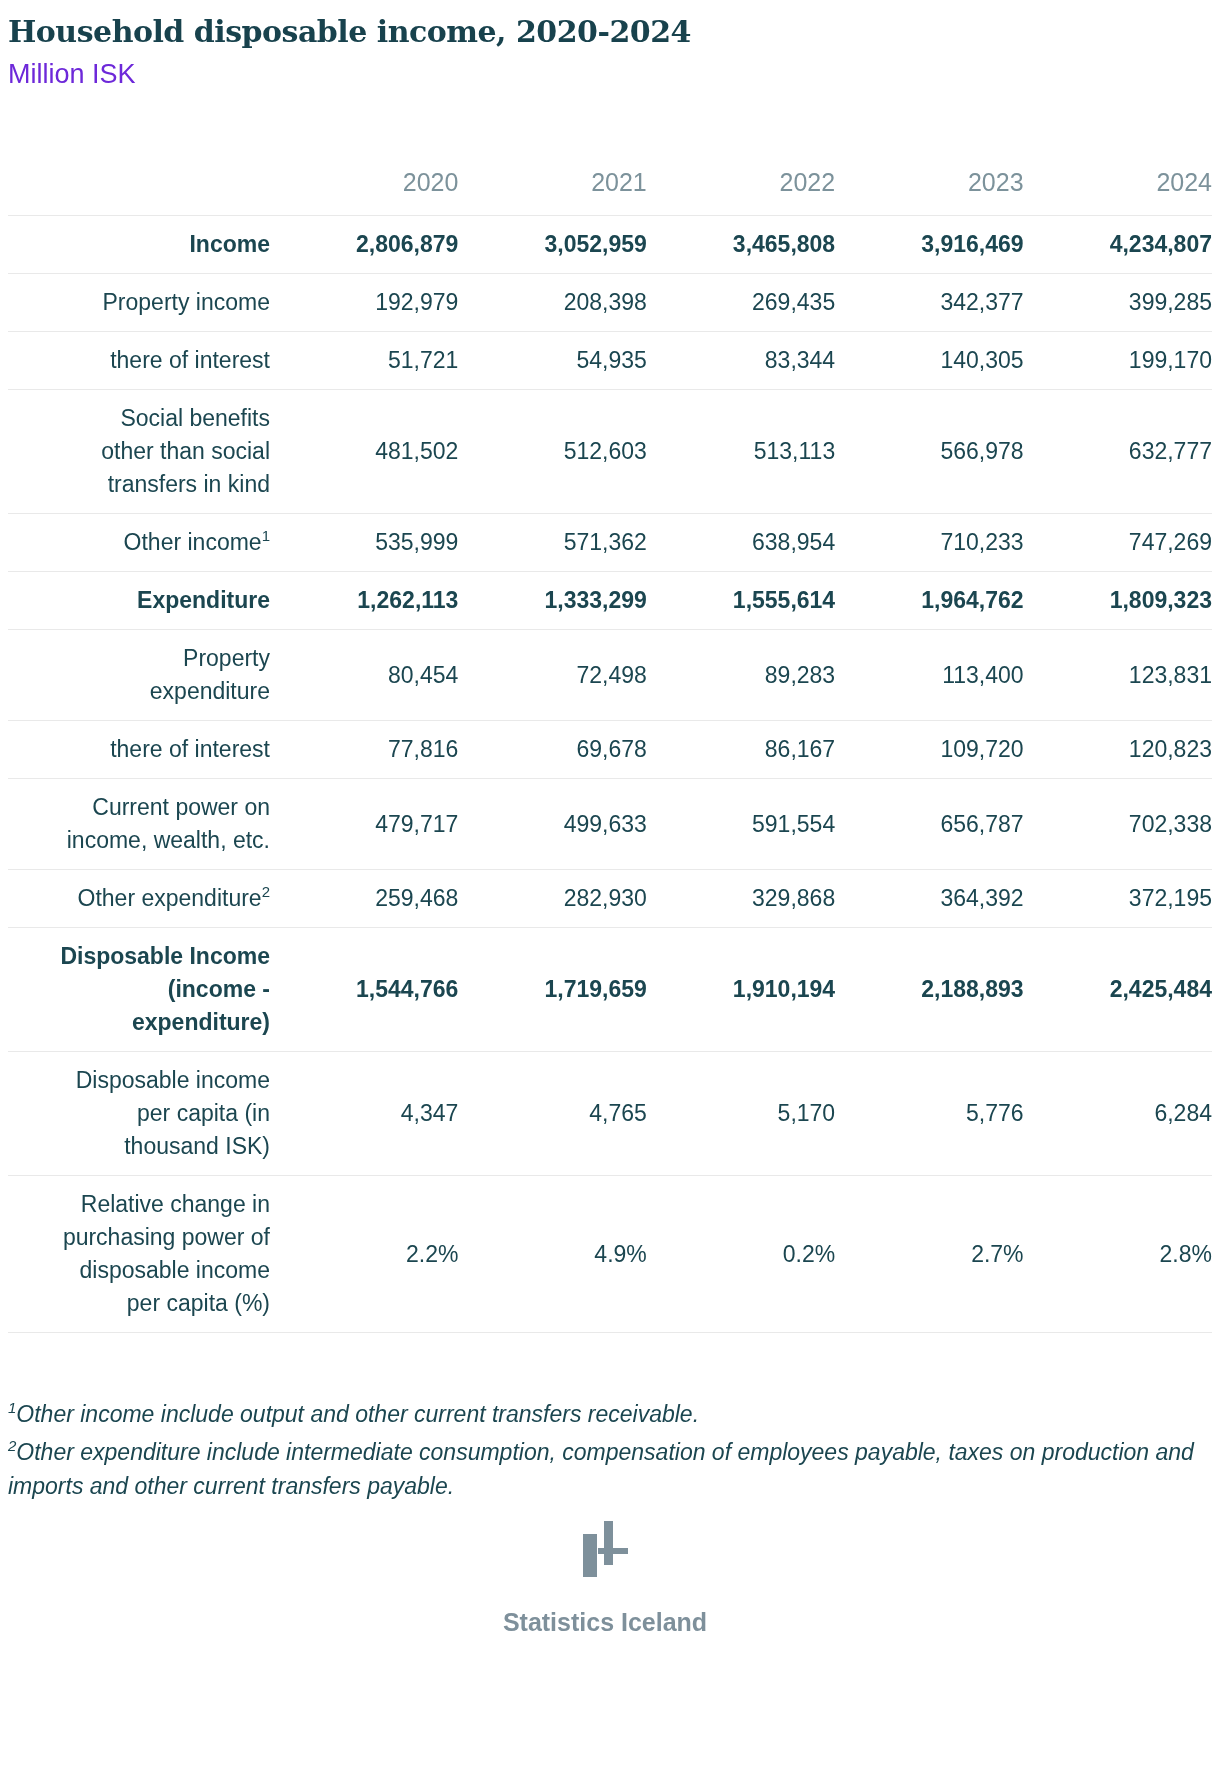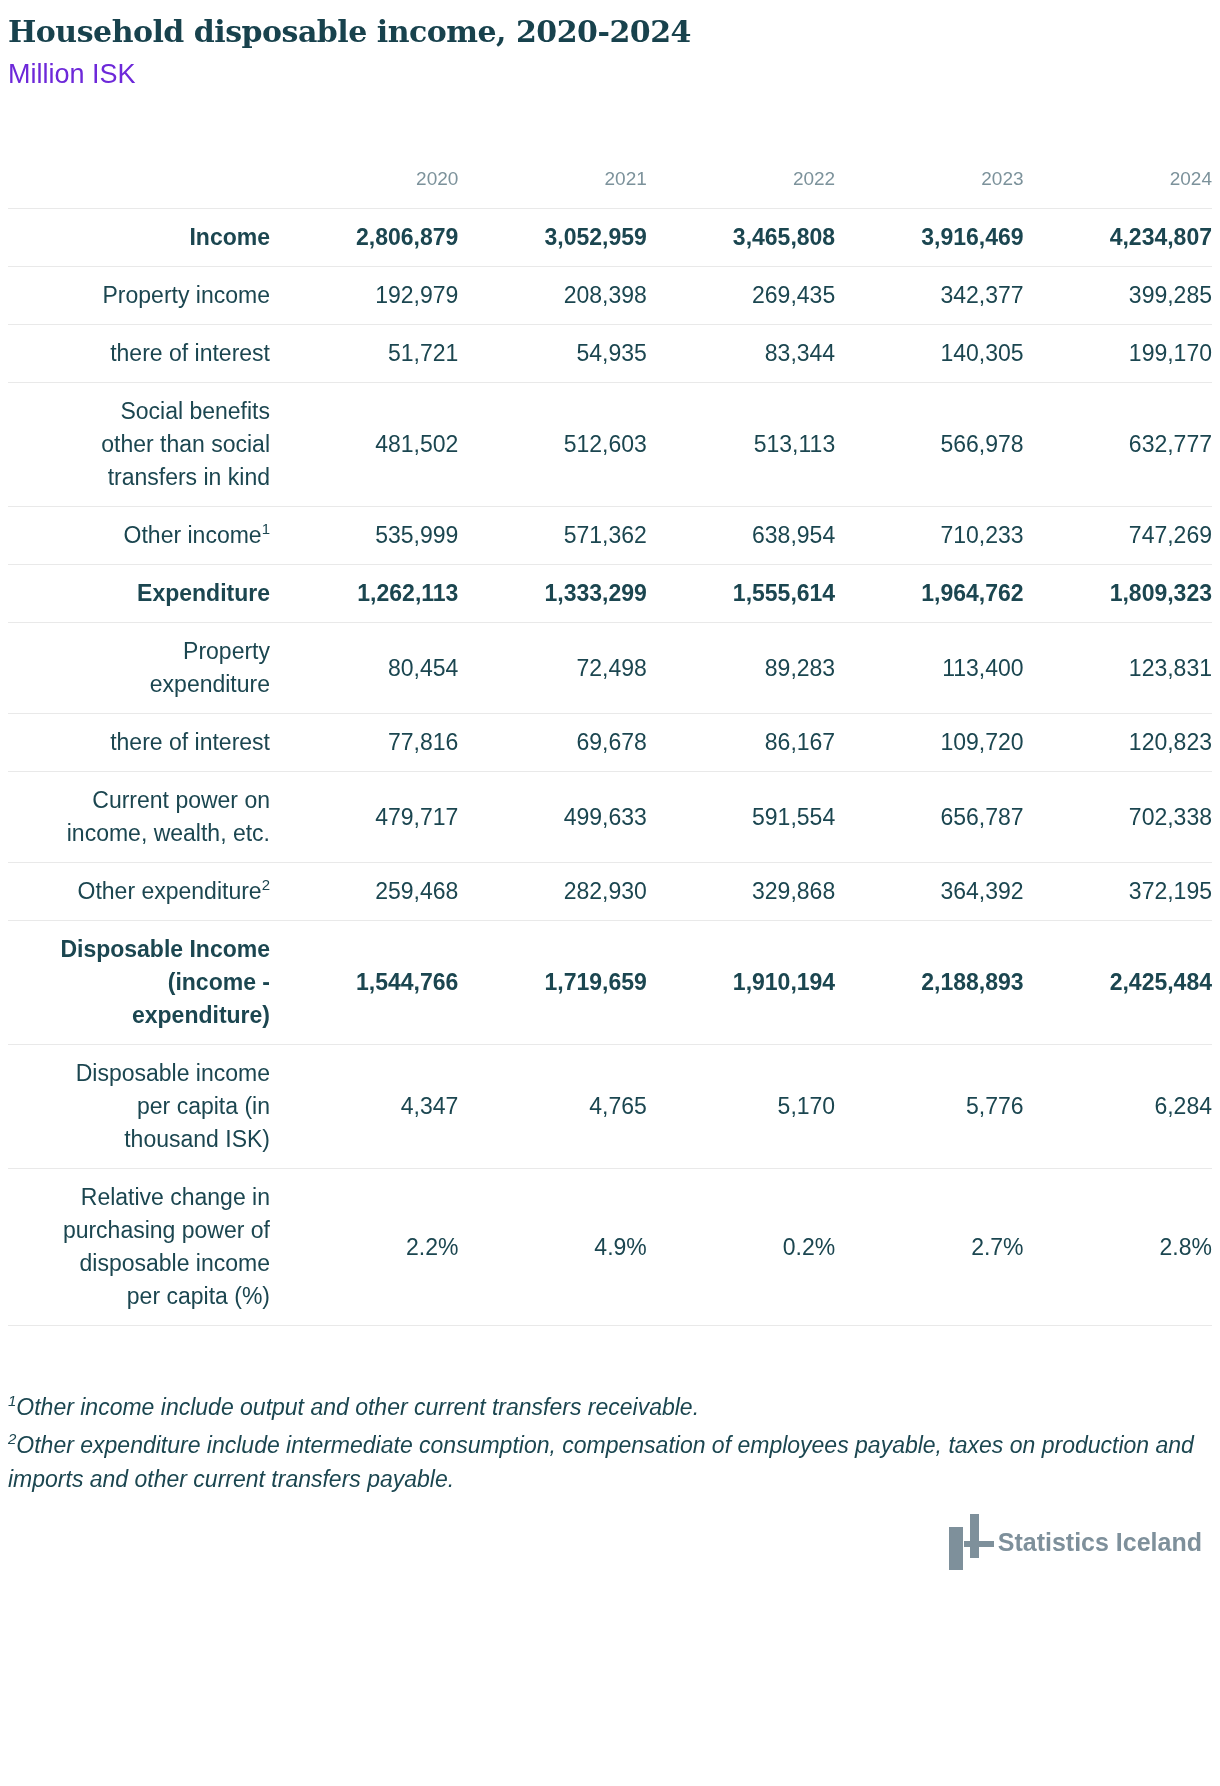--- a/index.html
+++ b/index.html
@@ -34,21 +34,21 @@
     margin: 0 0 68px 0;
   }
   table.stat-table {
     width: 1204px;
     border-collapse: collapse;
     table-layout: fixed;
   }
   col.label-col { width: 262px; }
   table.stat-table th {
     font-weight: 400;
-    font-size: 19px;
+    font-size: 25px;
     color: #7c929b;
     text-align: right;
     padding: 10px 0 18px 0;
     border-bottom: 1px solid #e9e9e9;
   }
   table.stat-table th.corner { text-align: left; }
   table.stat-table td {
     font-size: 23px;
     color: #1b4650;
     border-bottom: 1px solid #e9e9e9;
@@ -80,22 +80,23 @@
   .footnotes sup {
     font-size: 15px;
     line-height: 0;
     vertical-align: super;
   }
   .footer {
     margin-top: 18px;
     display: flex;
     justify-content: flex-end;
     align-items: center;
-    gap: 4px;
+    gap: 31px;
     padding-right: 10px;
+    flex-direction: column;
   }
   .brand-text {
     font-size: 25px;
     font-weight: 600;
     color: #7e909b;
   }
   .logo { display: block; }
 </style>
 </head>
 <body>

